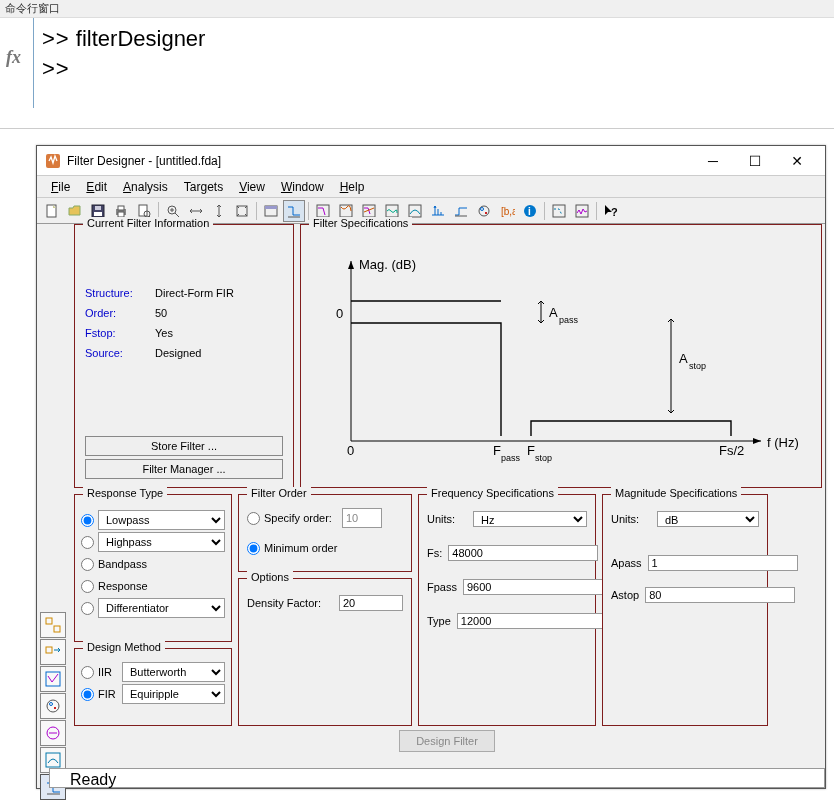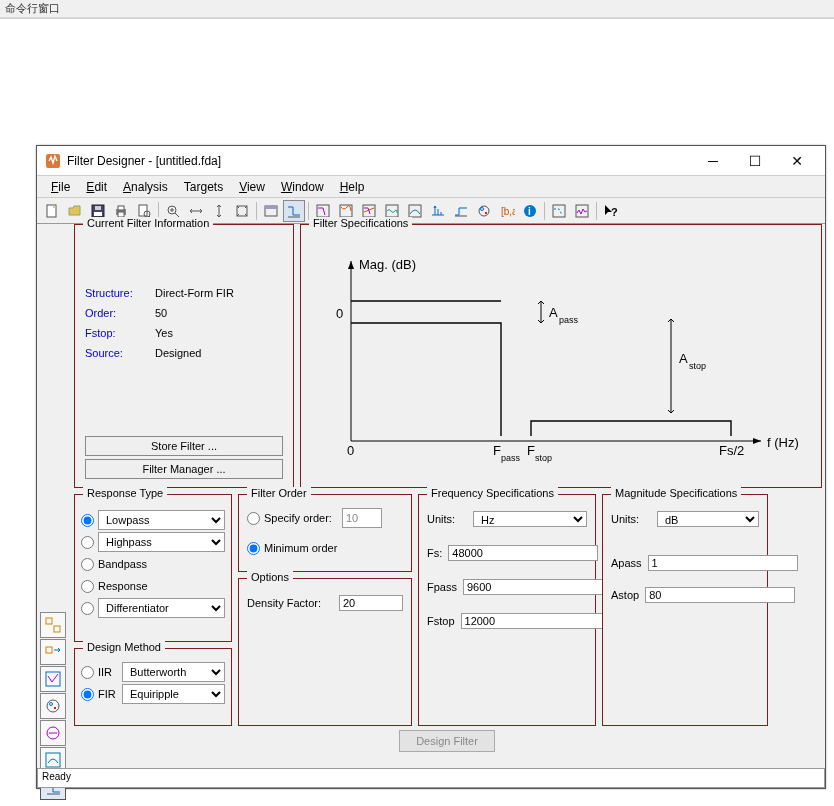--- a/index.html
+++ b/index.html
@@ -61,27 +61,36 @@
 .sel-input { border: 1px solid #999; height: 20px; font-size: 11px; padding: 1px 3px; background: #fff; }
 .sel-input.ro { color: #888; }
 .row { display: flex; align-items: center; gap: 6px; height: 24px; font-size: 11px; }
 .row .label { width: 52px; }
 .row input[type=text], .row select { flex: 1; border: 1px solid #999; height: 16px; font-size: 11px; padding: 1px 3px; background: #fff;}
 select { border: 1px solid #999; height: 20px; font-size: 11px; background: #fff; }
 
 .bottom-btn { position: absolute; left: 32px; right: 0; top: 506px; height: 26px; display: flex; justify-content: center; }
 .design-btn { width: 96px; height: 22px; background: #e3e3e3; border: 1px solid #aaa; color: #888; font-size: 11px; }
 
-.statusbar { position: absolute; bottom: 0; left: 0; right: 0; height: 20px; border: 1px solid #999; background: #fff; padding: 2px 4px; font-size: 10px; }
+.statusbar { position: absolute; bottom: 0; left: 12px; right: 0; height: 20px; border: 1px solid #999; background: #fff; padding: 2px 20px; font-size: 16px; }
 </style>
 </head>
 <body>
 
 <div class="cmd-window">
   <div class="cmd-title">命令行窗口</div>
+  <div class="cmd-body">
+    <div class="cmd-gutter">
+      <span class="fx">fx</span>
+    </div>
+    <div class="cmd-lines">
+      <div><span class="prompt-sym">&gt;&gt;</span> <span>filterDesigner</span></div>
+      <div><span class="prompt-sym">&gt;&gt;</span></div>
+    </div>
+  </div>
 </div>
 
 <div class="app-window">
   <div class="titlebar">
     <span class="app-icon">
       <svg viewBox="0 0 16 16">
           <rect x="1" y="1" width="14" height="14" fill="#d97a3c" rx="2"></rect>
           <path d="M4 8 L6 4 L8 10 L10 3 L12 8" stroke="#fff" fill="none" stroke-width="1.3"></path>
         </svg>
     </span>
@@ -379,21 +388,21 @@
           </div>
         <div class="row" style="margin-top:10px">
             <span class="label" style="width:40px">Fs:</span>
             <input type="text" value="48000" style="">
           </div>
         <div class="row" style="margin-top:10px">
             <span class="label" style="width:40px">Fpass</span>
             <input type="text" value="9600" style="">
           </div>
         <div class="row" style="margin-top:10px">
-            <span class="label" style="width:40px">Fstop</span>
+            <span class="label" style="width:40px">Type</span>
             <input type="text" value="12000" style="">
           </div>
       </div>
 
       <div class="groupbox mag-spec">
         <span class="grouptitle">Magnitude Specifications</span>
         <div class="row">
             <span class="label" style="width:40px">Units:</span>
             <select><option>dB</option></select>
           </div>

